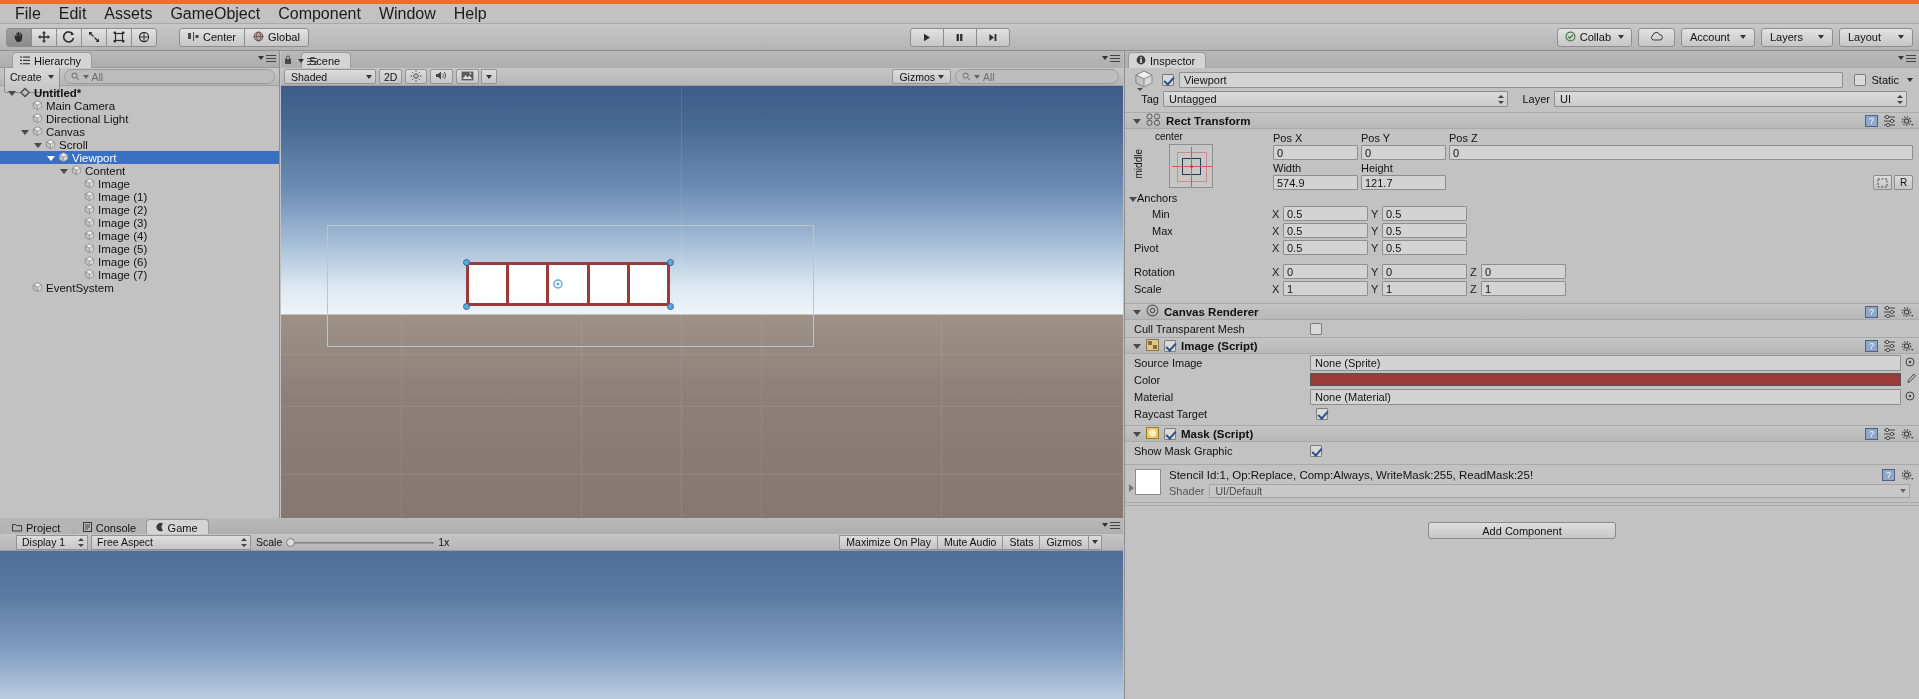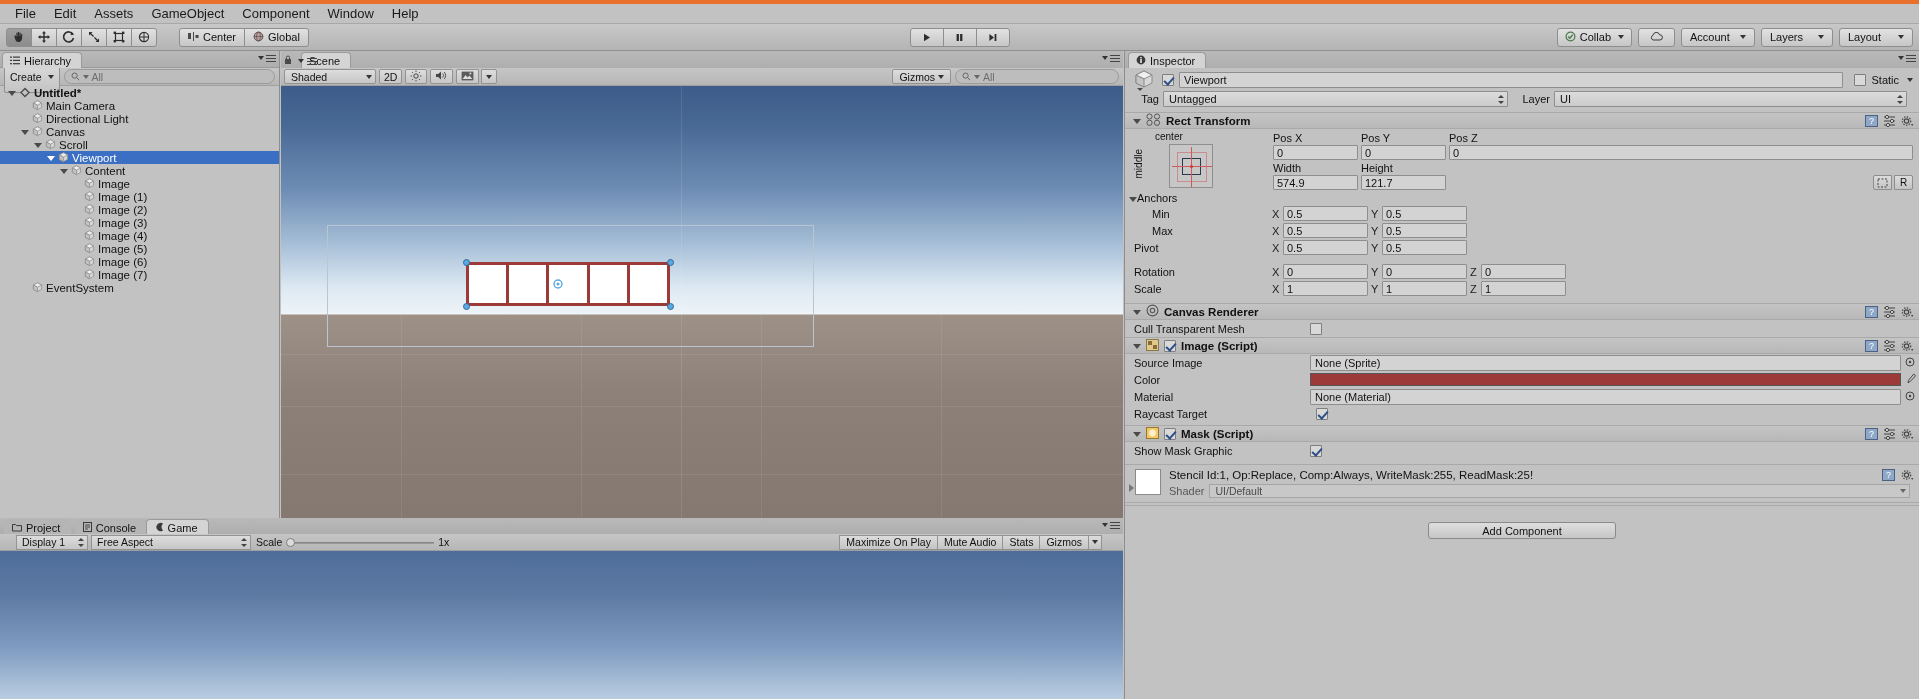--- a/index.html
+++ b/index.html
@@ -17,21 +17,21 @@
 
   
   .topstrip { height: 4px; background: #e8702a; width: 100%; }
   .menubar {
     height: 20px; background: #c2c2c2;
     display: flex; align-items: center;
     padding-left: 6px; gap: 0px;
     border-bottom: 1px solid #a8a8a8;
   }
   .menubar .mi {
-    padding: 2px 9px; font-size: 13px; color: #1a1a1a; cursor: default;
+    padding: 2px 9px; font-size: 16px; color: #1a1a1a; cursor: default;
   }
 
   
   .toolbar {
     height: 27px; background: linear-gradient(#c8c8c8,#b4b4b4);
     border-bottom: 1px solid #8f8f8f;
     display: flex; align-items: center; padding: 0 6px;
     position: relative;
   }
   .tbgroup { display: flex; align-items: center; }
@@ -407,21 +407,21 @@
       </div>
       <div class="tbtn-lbl" style="padding:0 8px;min-width:74px;justify-content:space-between;">
         <span>Layout</span>
         <span class="caret"></span>
       </div>
     </div>
   </div>
 
   <div class="panel" id="hierarchy">
     <div class="tabbar">
-      <div class="tab active" style="left:2px;">
+      <div class="tab active" style="left:12px;">
         <span>
           <svg width="10" height="9" viewBox="0 0 10 9">
               <rect x="0" y="0.5" width="2" height="1.2" fill="#3a3a3a"></rect>
               <rect x="3" y="0.5" width="7" height="1.2" fill="#3a3a3a"></rect>
               <rect x="0" y="3.8" width="2" height="1.2" fill="#3a3a3a"></rect>
               <rect x="3" y="3.8" width="7" height="1.2" fill="#3a3a3a"></rect>
               <rect x="0" y="7.1" width="2" height="1.2" fill="#3a3a3a"></rect>
               <rect x="3" y="7.1" width="7" height="1.2" fill="#3a3a3a"></rect>
             </svg>
         </span>

